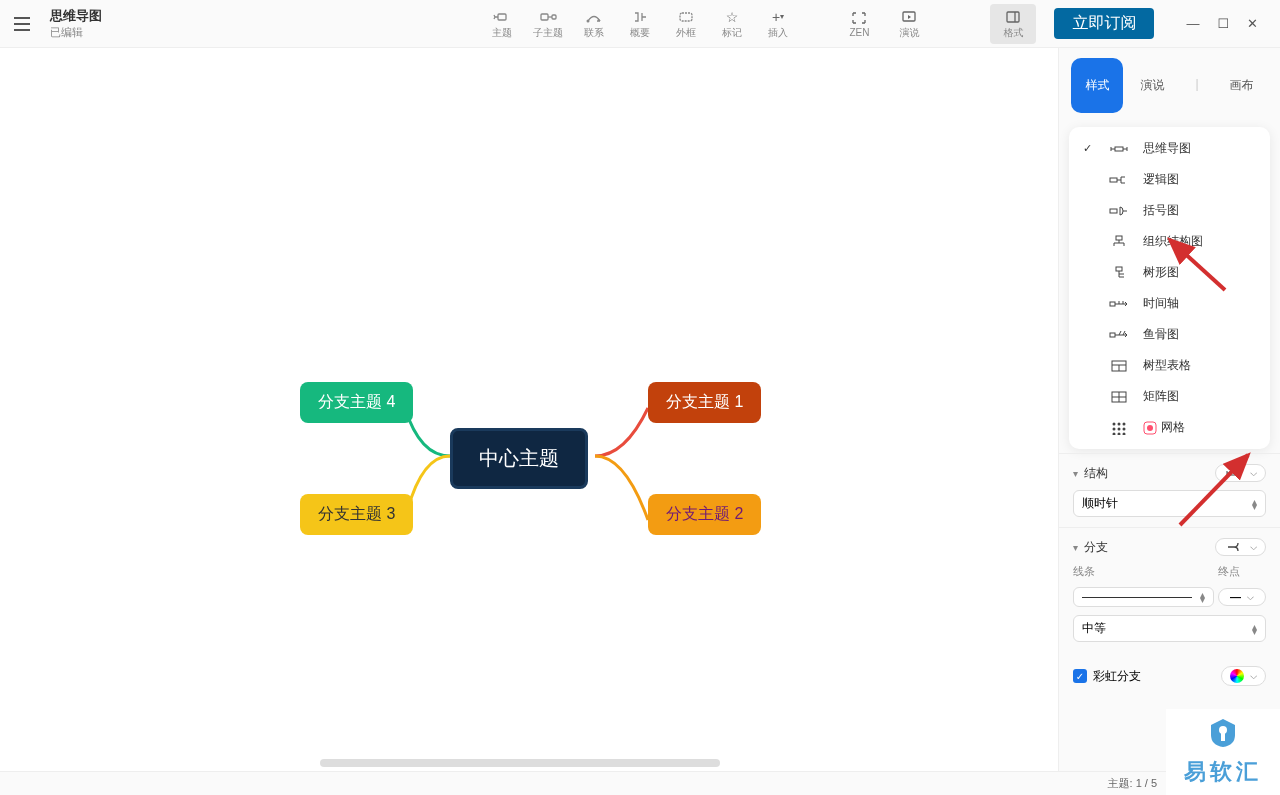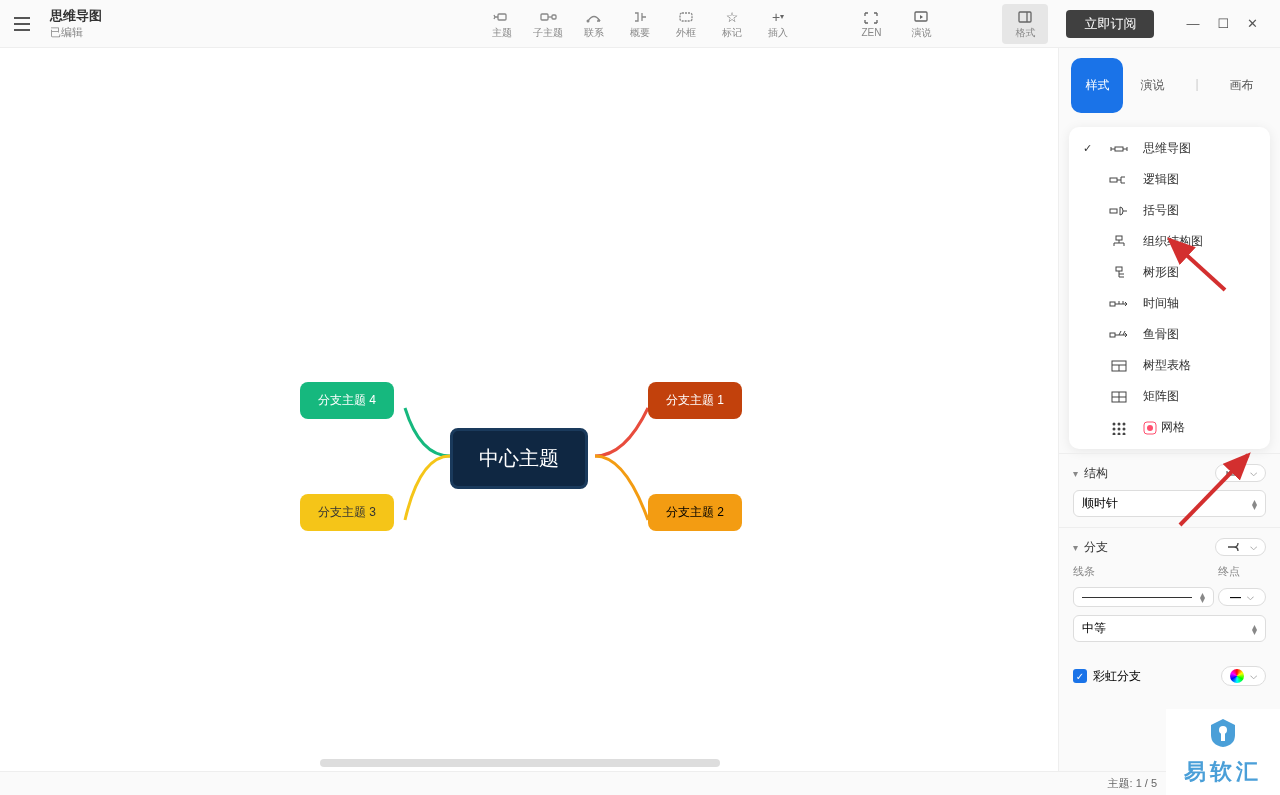--- a/index.html
+++ b/index.html
@@ -10,36 +10,36 @@
 .hamburger { width: 28px; height: 28px; display: flex; flex-direction: column; justify-content: center; align-items: center; cursor: pointer; gap: 4px; }
 .hamburger span { width: 16px; height: 2px; background: #555; }
 .title-block { margin-left: 14px; }
 .title-block .title { font-size: 13px; font-weight: 600; color: #333; }
 .title-block .subtitle { font-size: 11px; color: #888; }
 .toolbar-center { position: absolute; left: 50%; transform: translateX(-50%); display: flex; gap: 0; }
 .tool-btn { width: 46px; height: 40px; display: flex; flex-direction: column; align-items: center; justify-content: center; font-size: 10px; color: #888; cursor: pointer; }
 .tool-btn .ticon { height: 18px; display: flex; align-items: center; justify-content: center; color: #666; font-size: 14px; }
 .toolbar-right { margin-left: auto; display: flex; align-items: center; gap: 4px; }
 .tool-btn.active { background: #e6e6e6; border-radius: 4px; }
-.subscribe-btn { background: #404040; color: #fff; padding: 5px 18px; border-radius: 4px; font-size: 13px; cursor: pointer; margin: 0 14px; }
+.subscribe-btn { background: #0369a1; color: #fff; padding: 5px 18px; border-radius: 4px; font-size: 16px; cursor: pointer; margin: 0 14px; }
 .win-controls { display: flex; gap: 18px; padding: 0 14px; color: #555; }
 .win-controls span { cursor: pointer; font-size: 13px; }
 
 
 .main { display: flex; height: calc(100% - 48px - 24px); }
 .canvas { flex: 1; position: relative; background: #fff; overflow: hidden; }
 .sidebar { width: 222px; border-left: 1px solid #eee; background: #fafafa; display: flex; flex-direction: column; overflow: hidden; }
 
 
-.node { position: absolute; padding: 10px 18px; border-radius: 8px; font-size: 12px; text-align: center; }
+.node { position: absolute; padding: 10px 18px; border-radius: 8px; font-size: 16px; text-align: center; }
 .center-node { background: #0f2742; color: #fff; border: 3px solid #1a3a5c; font-size: 20px; padding: 14px 26px; }
 .n-green { background: #16b87e; color: #fff; }
 .n-yellow { background: #f5c518; color: #333; }
 .n-red { background: #c2410c; color: #fff; }
-.n-orange { background: #f39c12; color: #000000; text-align: right; }
+.n-orange { background: #f39c12; color: #701a75; text-align: right; }
 .connector { position: absolute; pointer-events: none; }
 .scrollbar-h { position: absolute; bottom: 4px; left: 320px; width: 400px; height: 8px; background: #ddd; border-radius: 4px; }
 
 
 .side-tabs { display: flex; padding: 10px 12px; gap: 2px; justify-content: space-around; }
 .side-tab { padding: 19px 14px; font-size: 12px; border-radius: 10px; cursor: pointer; color: #555; }
 .side-tab.active { background: #1a73e8; color: #fff; }
 
 
 .structure-popup { margin: 4px 10px; background: #fff; border-radius: 10px; box-shadow: 0 2px 12px rgba(0,0,0,0.08); padding: 6px 0; }

